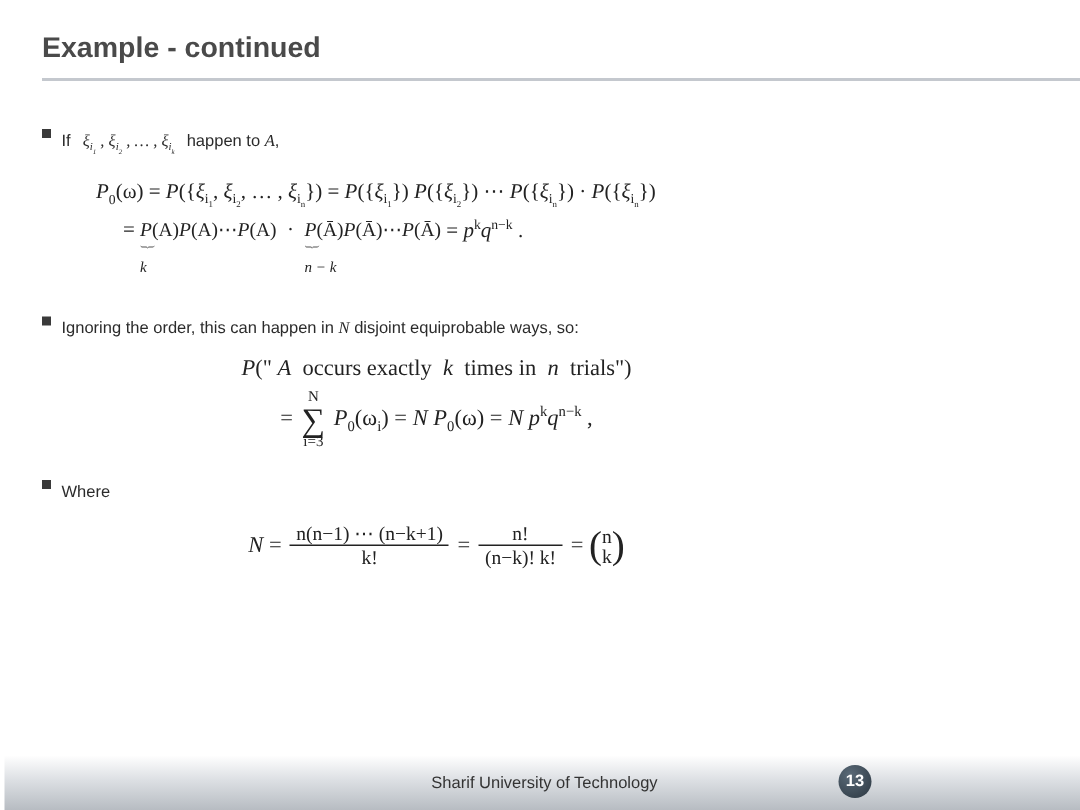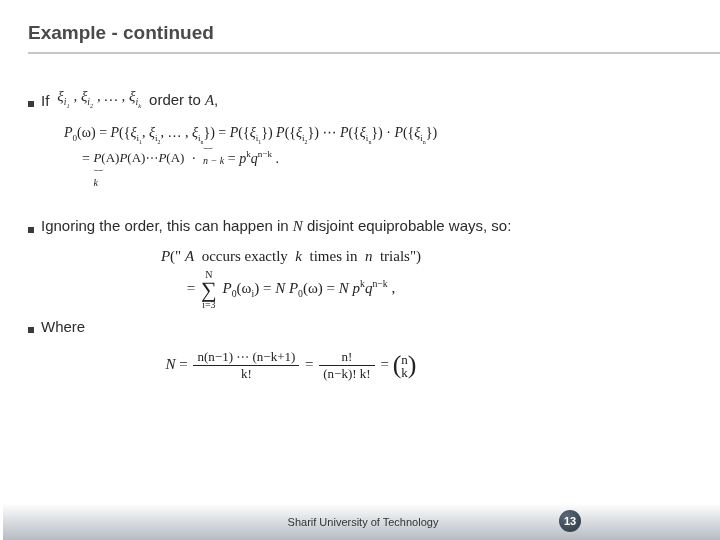--- a/index.html
+++ b/index.html
@@ -1,21 +1,21 @@
 <!DOCTYPE html>
 <html><head>
 <meta charset="utf-8">
 <style>
 html,body{margin:0;padding:0;width:720px;height:540px;font-family:Arial,Helvetica,sans-serif;background:#fff;overflow:hidden}
 .slide{position:relative;width:582px;height:540px}
 .title-block{padding:22px 0 10px 28px}
 .title{font-size:19px;font-weight:bold;color:#4a4a4a}
 .title-underline{height:2px;background:#c4c8ce;margin-top:8px;margin-left:0;width:692px}
 .body{padding:4px 28px 0 28px}
-.bullet-row{display:flex;align-items:flex-end;margin-top:20px;font-size:15px;color:#2b2b2b}
+.bullet-row{display:flex;align-items:flex-start;margin-top:20px;font-size:11px;color:#2b2b2b}
 .sq{width:6px;height:6px;background:#3a3a3a;display:inline-block;margin-right:7px;position:relative;top:-2px;flex-shrink:0}
 .math{font-family:'Times New Roman',serif}
 .italic{font-style:italic}
 .eq-block{margin-top:12px;padding-left:36px;font-family:'Times New Roman',serif;font-size:14px;color:#222;line-height:1.7}
 .eq-block2{margin-top:8px;text-align:center;font-family:'Times New Roman',serif;font-size:15px;color:#222;line-height:1.8}
 .eq-block3{margin-top:14px;text-align:center;font-family:'Times New Roman',serif;font-size:15px;color:#222}
 sub{font-size:0.65em}
 sup{font-size:0.65em}
 .frac{display:inline-block;vertical-align:middle;margin:0 2px}
 .frac .num{display:block;border-bottom:1px solid #222;padding:0 4px;font-size:13px;line-height:1.2}
@@ -48,37 +48,38 @@
 
   <div class="body">
 
     <div class="bullet-row">
       <span class="sq"></span>
       <span>If</span>
       <span class="math xi-list">
         <span class="italic">ξ</span><sub>i<sub>1</sub></sub> , <span class="italic">ξ</span><sub>i<sub>2</sub></sub> , … , <span class="italic">ξ</span><sub>i<sub>k</sub></sub>
       </span>
       <span>
-        <span>order to </span><span class="math italic">A</span><span>,</span>
+        <span>happen to </span><span class="math italic">A</span><span>,</span>
       </span>
     </div>
 
     <div class="eq-block">
       <div>
         <span class="italic">P</span><sub>0</sub>(ω) = <span class="italic">P</span>({<span class="italic">ξ</span><sub>i<sub>1</sub></sub>, <span class="italic">ξ</span><sub>i<sub>2</sub></sub>, … , <span class="italic">ξ</span><sub>i<sub>n</sub></sub>}) = <span class="italic">P</span>({<span class="italic">ξ</span><sub>i<sub>1</sub></sub>}) <span class="italic">P</span>({<span class="italic">ξ</span><sub>i<sub>2</sub></sub>}) ⋯ <span class="italic">P</span>({<span class="italic">ξ</span><sub>i<sub>n</sub></sub>}) · <span class="italic">P</span>({<span class="italic">ξ</span><sub>i<sub>n</sub></sub>})
       </div>
       <div style="padding-left:18px">
         =
         <span class="ubrace">
           <span class="expr"><span class="italic">P</span>(A)<span class="italic">P</span>(A)⋯<span class="italic">P</span>(A)</span>
           <span class="brace">︸</span>
           <span class="lbl">k</span>
         </span>
         &nbsp;·&nbsp;
         <span class="ubrace">
+          <span class="expr"><span class="italic">P</span>(Ā)<span class="italic">P</span>(Ā)⋯<span class="italic">P</span>(Ā)</span>
           <span class="brace">︸</span>
           <span class="lbl">n − k</span>
         </span>
         <span> = <span class="italic">p</span><sup>k</sup><span class="italic">q</span><sup>n−k</sup> .</span>
       </div>
     </div>
 
     <div class="bullet-row" style="margin-top:26px">
       <span class="sq"></span>
       <span>
@@ -94,21 +95,21 @@
         =
         <span class="bigop">
           <span class="lim-top">N</span>
           <span class="sym">∑</span>
           <span class="lim-bot">i=3</span>
         </span>
         <span class="italic">P</span><sub>0</sub>(ω<sub>i</sub>) = <span class="italic">N P</span><sub>0</sub>(ω) = <span class="italic">N p</span><sup>k</sup><span class="italic">q</span><sup>n−k</sup> ,
       </div>
     </div>
 
-    <div class="bullet-row" style="margin-top:8px">
+    <div class="bullet-row" style="margin-top:22px">
       <span class="sq"></span>
       <span>Where</span>
     </div>
 
     <div class="eq-block3">
       <span class="italic">N</span> =
       <span class="frac">
         <span class="num">n(n−1) ⋯ (n−k+1)</span>
         <span class="den">k!</span>
       </span>

